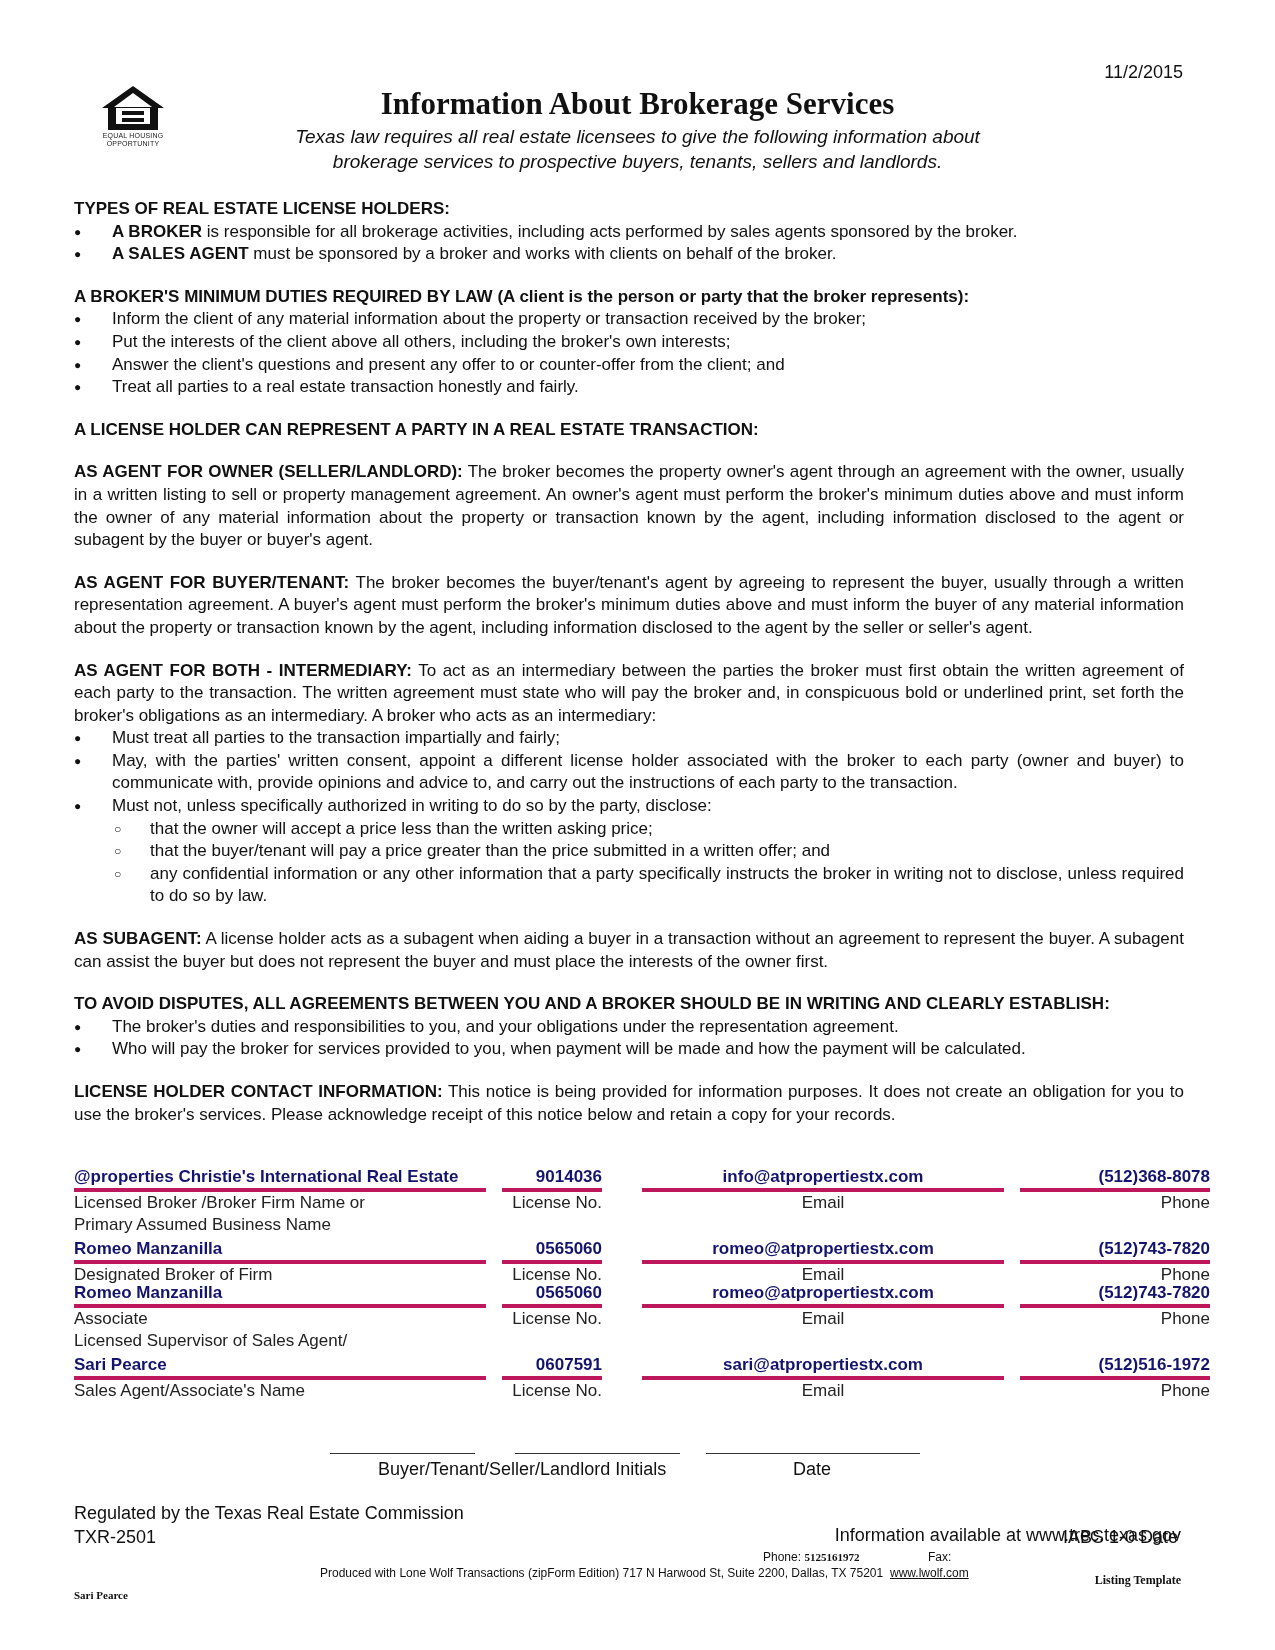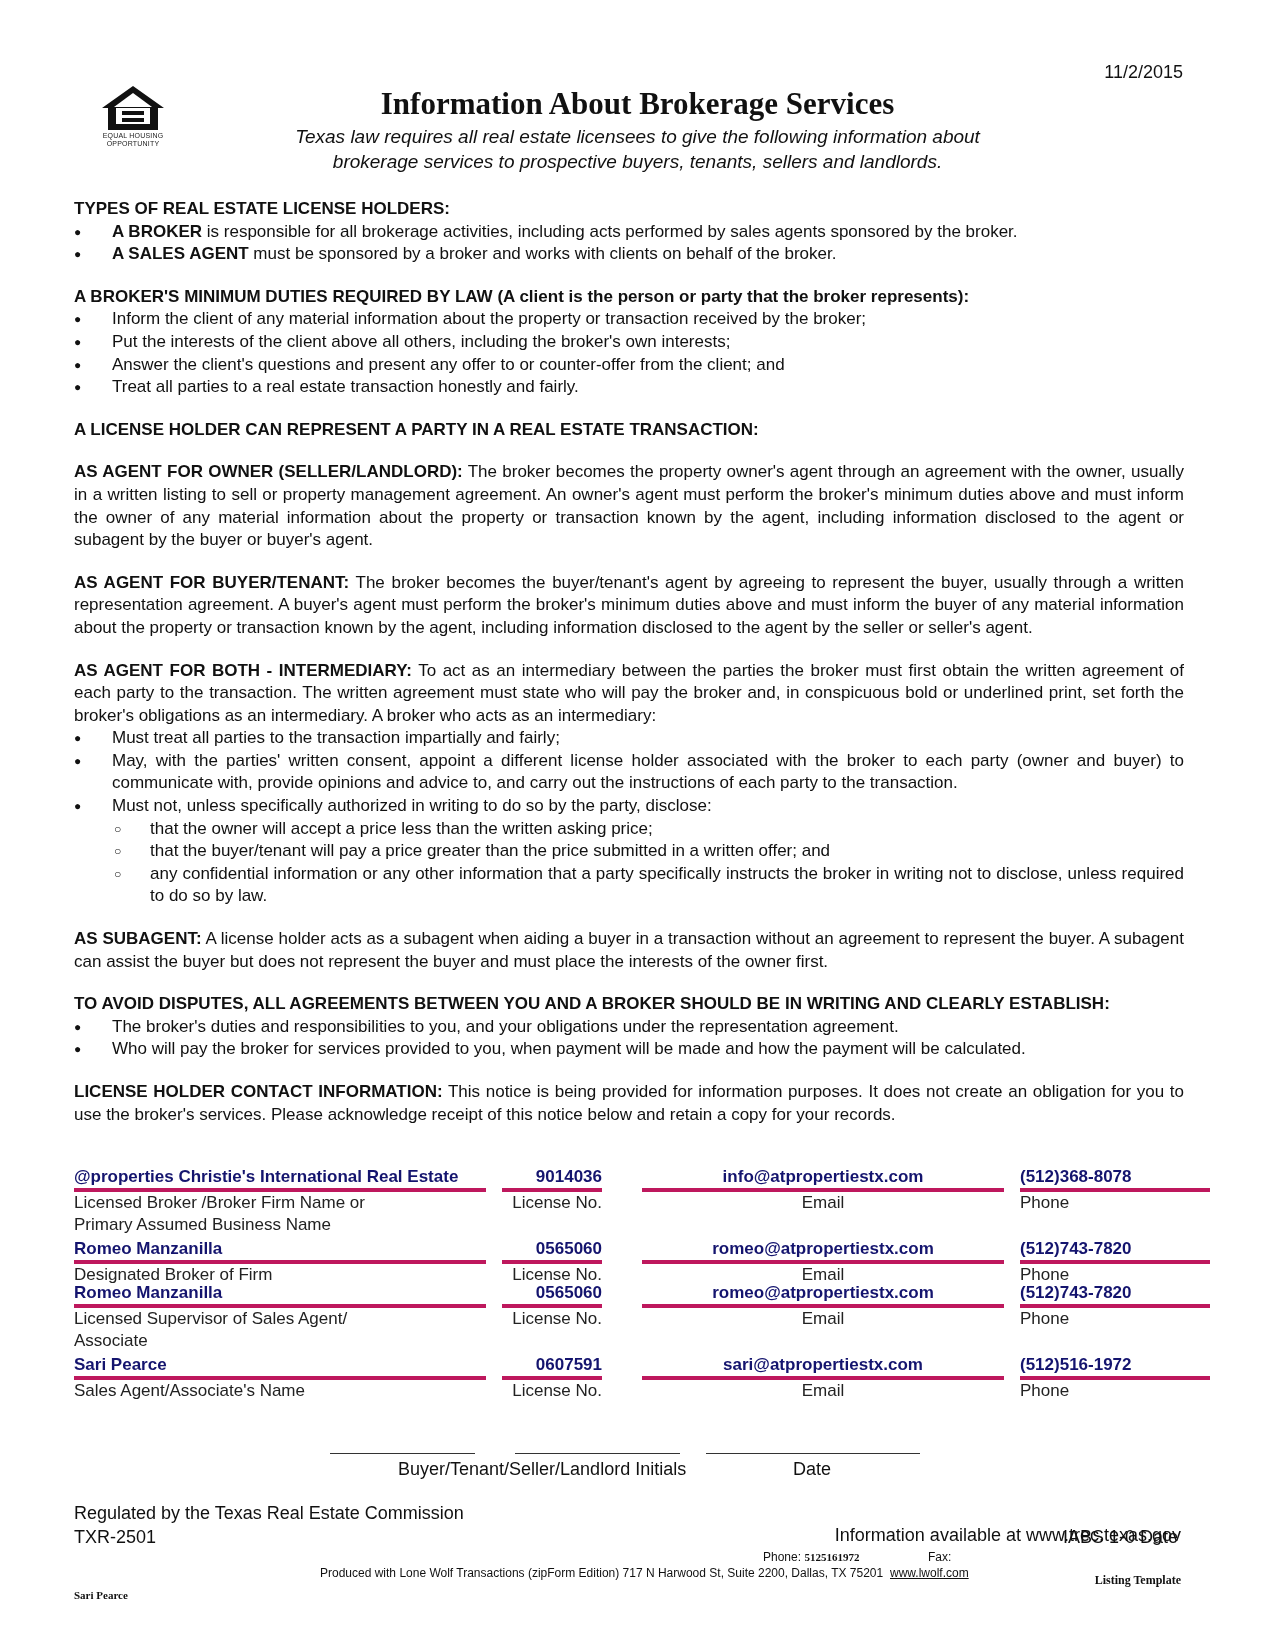--- a/index.html
+++ b/index.html
@@ -19,21 +19,21 @@
   .bullet::before { content: "\25CF"; position: absolute; left: 0; top: 0; font-size: 12px; }
   .sub { position: relative; padding-left: 76px; }
   .sub::before { content: "\25CB"; position: absolute; left: 40px; top: 0; font-size: 12px; }
   .gap { height: 20px; }
   .contact-row { position: absolute; left: 74px; width: 1110px; height: 22px; }
   .cval { position: absolute; bottom: 0; font-weight: bold; color: #14146e; font-size: 17px; border-bottom: 4px solid #be185d; height: 22px; line-height: 22px; }
   .clabel { position: absolute; font-size: 17px; color: #222; line-height: 22px; }
   .c1 { left: 0; width: 412px; text-align: left; }
   .c2 { left: 428px; width: 100px; text-align: right; }
   .c3 { left: 568px; width: 362px; text-align: center; }
-  .c4 { left: 946px; width: 190px; text-align: left; }
+  .c4 { left: 946px; width: 190px; text-align: right; }
   .sigline { position: absolute; border-top: 1px solid #333; height: 0; }
   .foot-b { font-weight: normal; font-size: 18px; }
   .small-serif { font-family: "Liberation Serif", serif; font-size: 11px; font-weight: bold; margin-top: 22px; }
   .small-sans { font-size: 12px; }
   a.lw { color: #111; text-decoration: underline; }
 </style>
 </head>
 <body>
 
 <div class="abs date">11/2/2015</div>
@@ -124,22 +124,22 @@
     <div class="clabel c3" style="top:22px;">Email</div>
     <div class="clabel c4" style="top:22px;">Phone</div>
   </div>
 
   <div class="contact-row" style="top:1286px;">
     <div class="cval c1">Romeo Manzanilla</div>
     <div class="cval c2">0565060</div>
     <div class="cval c3">romeo@atpropertiestx.com</div>
     <div class="cval c4">(512)743-7820</div>
     <div class="clabel c1" style="top:22px;">
+        <div>Associate</div>
         <div>Licensed Supervisor of Sales Agent/</div>
-        <div>Associate</div>
       </div>
     <div class="clabel c2" style="top:22px;">License No.</div>
     <div class="clabel c3" style="top:22px;">Email</div>
     <div class="clabel c4" style="top:22px;">Phone</div>
   </div>
 
   <div class="contact-row" style="top:1358px;">
     <div class="cval c1">Sari Pearce</div>
     <div class="cval c2">0607591</div>
     <div class="cval c3">sari@atpropertiestx.com</div>
@@ -147,21 +147,21 @@
     <div class="clabel c1" style="top:22px;">Sales Agent/Associate's Name</div>
     <div class="clabel c2" style="top:22px;">License No.</div>
     <div class="clabel c3" style="top:22px;">Email</div>
     <div class="clabel c4" style="top:22px;">Phone</div>
   </div>
 </div>
 
 <div class="sigline" style="left:330px; top:1453px; width:145px;"></div>
 <div class="sigline" style="left:515px; top:1453px; width:165px;"></div>
 <div class="sigline" style="left:706px; top:1453px; width:214px;"></div>
-<div class="abs" style="left:398px; top:1459px; font-size:18px;text-align:right;">Buyer/Tenant/Seller/Landlord Initials</div>
+<div class="abs" style="left:378px; top:1459px; font-size:18px;text-align:right;">Buyer/Tenant/Seller/Landlord Initials</div>
 <div class="abs" style="left:793px; top:1459px; font-size:18px;">Date</div>
 
 <div class="abs foot-b" style="left:74px; top:1503px;">Regulated by the Texas Real Estate  Commission</div>
 <div class="abs foot-b" style="right:94px; top:1525px;margin-left:27px;">Information available at www.trec.texas.gov</div>
 <div class="abs" style="left:74px; top:1527px; font-size:18px;">TXR-2501</div>
 <div class="abs" style="right:97px; top:1527px; font-size:18px;">IABS 1-0 Date</div>
 
 <div class="abs small-sans" style="left:763px; top:1550px;"><span>Phone:</span> <span class="small-serif">5125161972</span></div>
 <div class="abs small-sans" style="left:928px; top:1550px;">Fax:</div>
 <div class="abs small-serif" style="right:94px; top:1551px; font-size:12px;">Listing Template</div>

